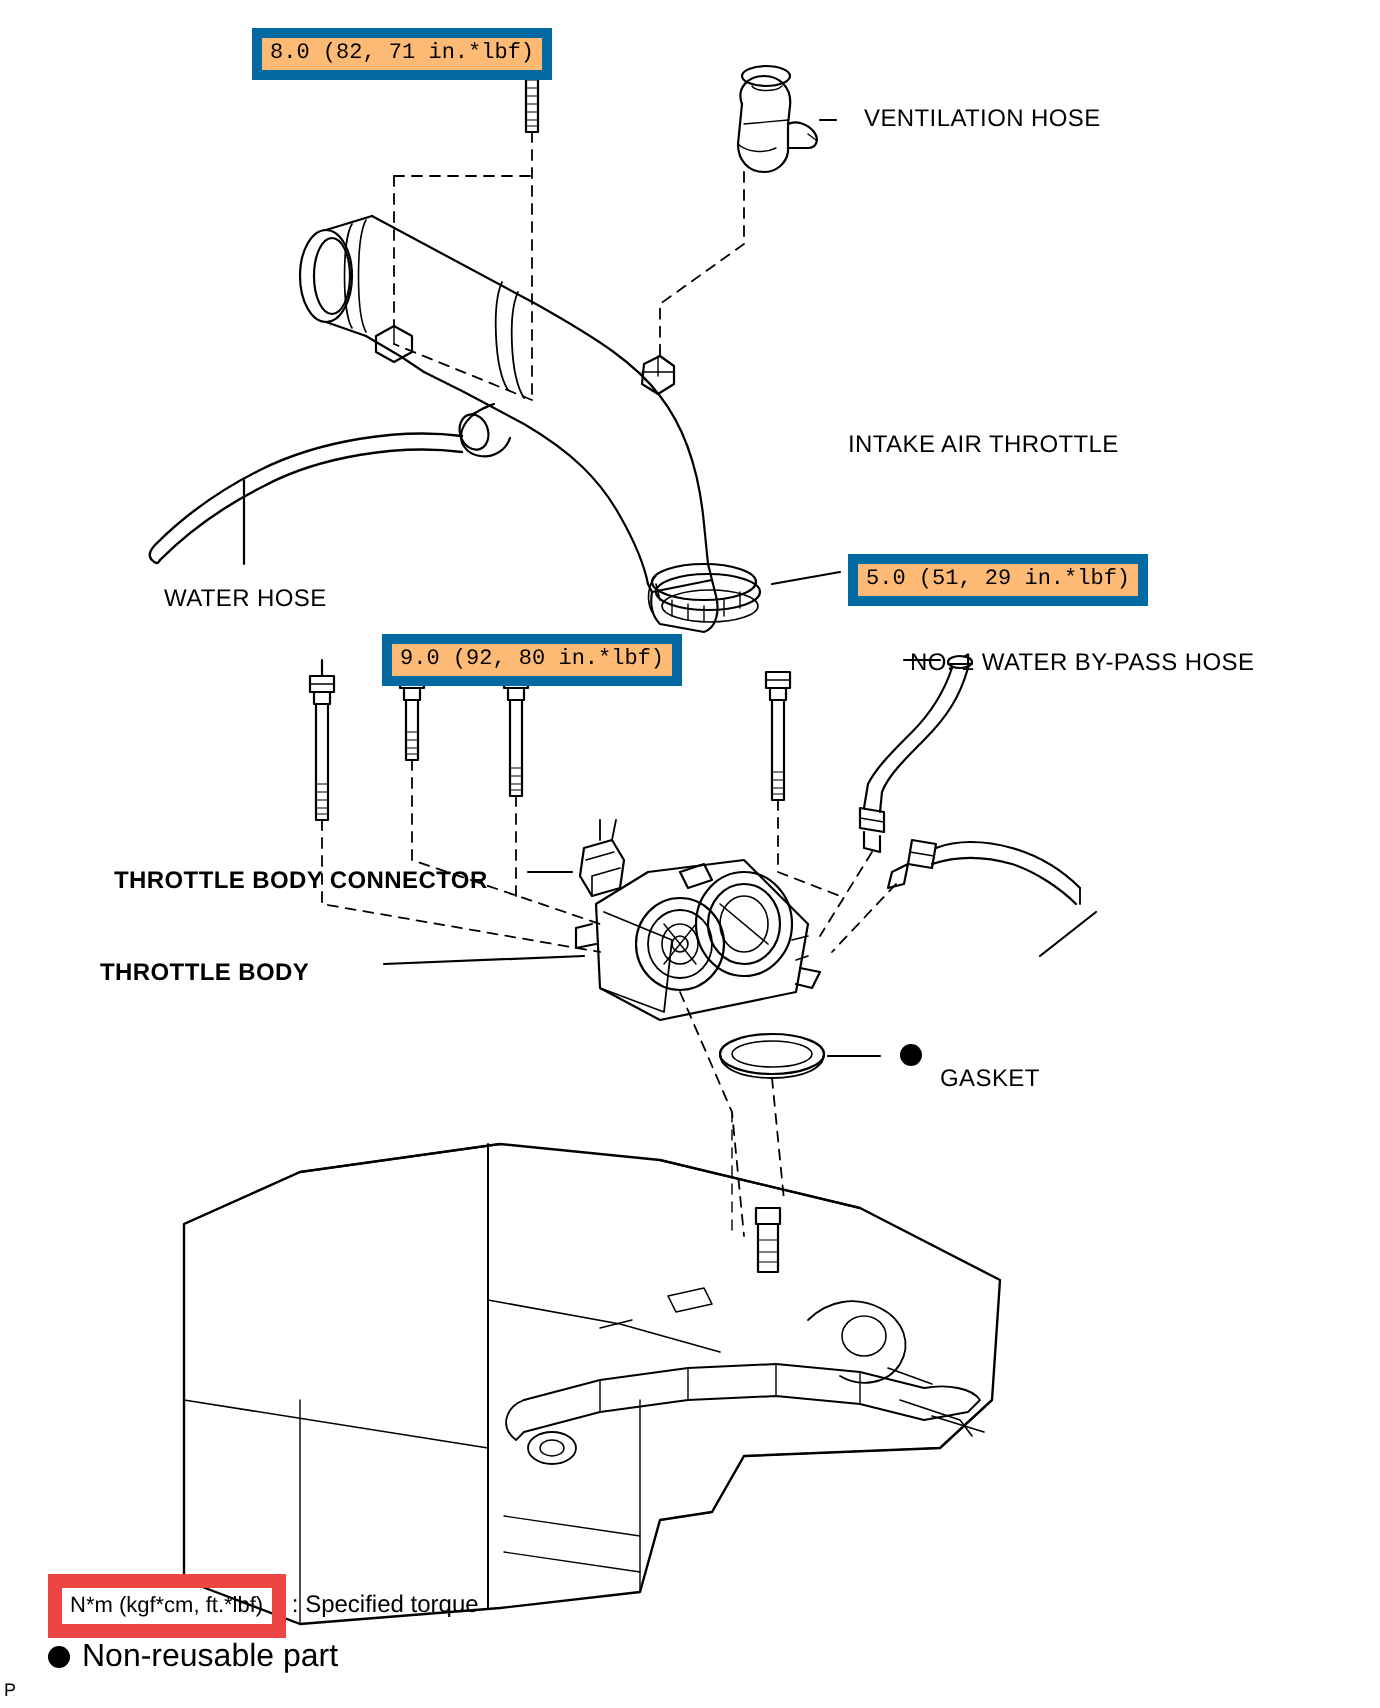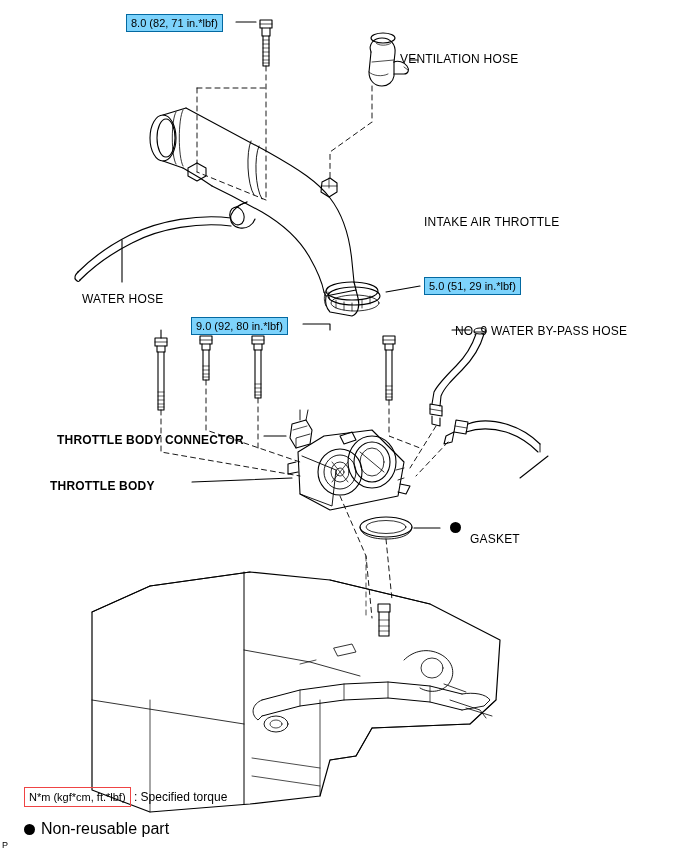--- a/index.html
+++ b/index.html
@@ -31,33 +31,34 @@
     position: absolute;
     font-size: 12px;
     letter-spacing: 0.2px;
     white-space: nowrap;
     line-height: 14px;
   }
   .boxed {
     position: absolute;
     font-size: 11px;
     white-space: nowrap;
-    border: 1px solid #0369a1;
+    border: 5px solid #0369a1;
     padding: 2px 4px 2px 4px;
-    background: #7dd3fc;
+    background: #fdba74;
     line-height: 12px;
+    font-family: Liberation Mono, monospace;
   }
   .legend-torque {
     position: absolute;
     font-size: 12px;
     white-space: nowrap;
     line-height: 14px;
   }
   .legend-torque .box {
-    border: 1px solid #ef4444;
+    border: 7px solid #ef4444;
     padding: 2px 4px;
     display: inline-block;
     font-size: 11px;
   }
   .legend-nonreuse {
     position: absolute;
     font-size: 16px;
     white-space: nowrap;
     line-height: 14px;
   }
@@ -350,31 +351,31 @@
   <div class="boxed" style="left:126px; top:14px;">
     <span>8.0 (82, 71 in.*lbf)</span>
   </div>
   <div class="boxed" style="left:424px; top:277px;">
     <span>5.0 (51, 29 in.*lbf)</span>
   </div>
   <div class="boxed" style="left:191px; top:317px;">
     <span>9.0 (92, 80 in.*lbf)</span>
   </div>
 
-  <div class="lbl" style="left:400px; top:52px;">
+  <div class="lbl" style="left:432px; top:52px;">
     <span>VENTILATION HOSE</span>
   </div>
   <div class="lbl" style="left:424px; top:215px;">
     <span>INTAKE AIR THROTTLE</span>
   </div>
   <div class="lbl" style="left:82px; top:292px;">
     <span>WATER HOSE</span>
   </div>
   <div class="lbl" style="left:455px; top:324px;">
-    <span>NO. 9 WATER  BY-PASS HOSE</span>
+    <span>NO. 1 WATER  BY-PASS HOSE</span>
   </div>
   <div class="lbl" style="left:57px; top:433px;font-weight:bold;">
     <span>THROTTLE BODY CONNECTOR</span>
   </div>
   <div class="lbl" style="left:50px; top:479px;font-weight:bold;">
     <span>THROTTLE BODY</span>
   </div>
 
   <div class="gasket-bullet" style="left:450px; top:522px;"></div>
   <div class="lbl" style="left:470px; top:521px;margin-top:11px;">

